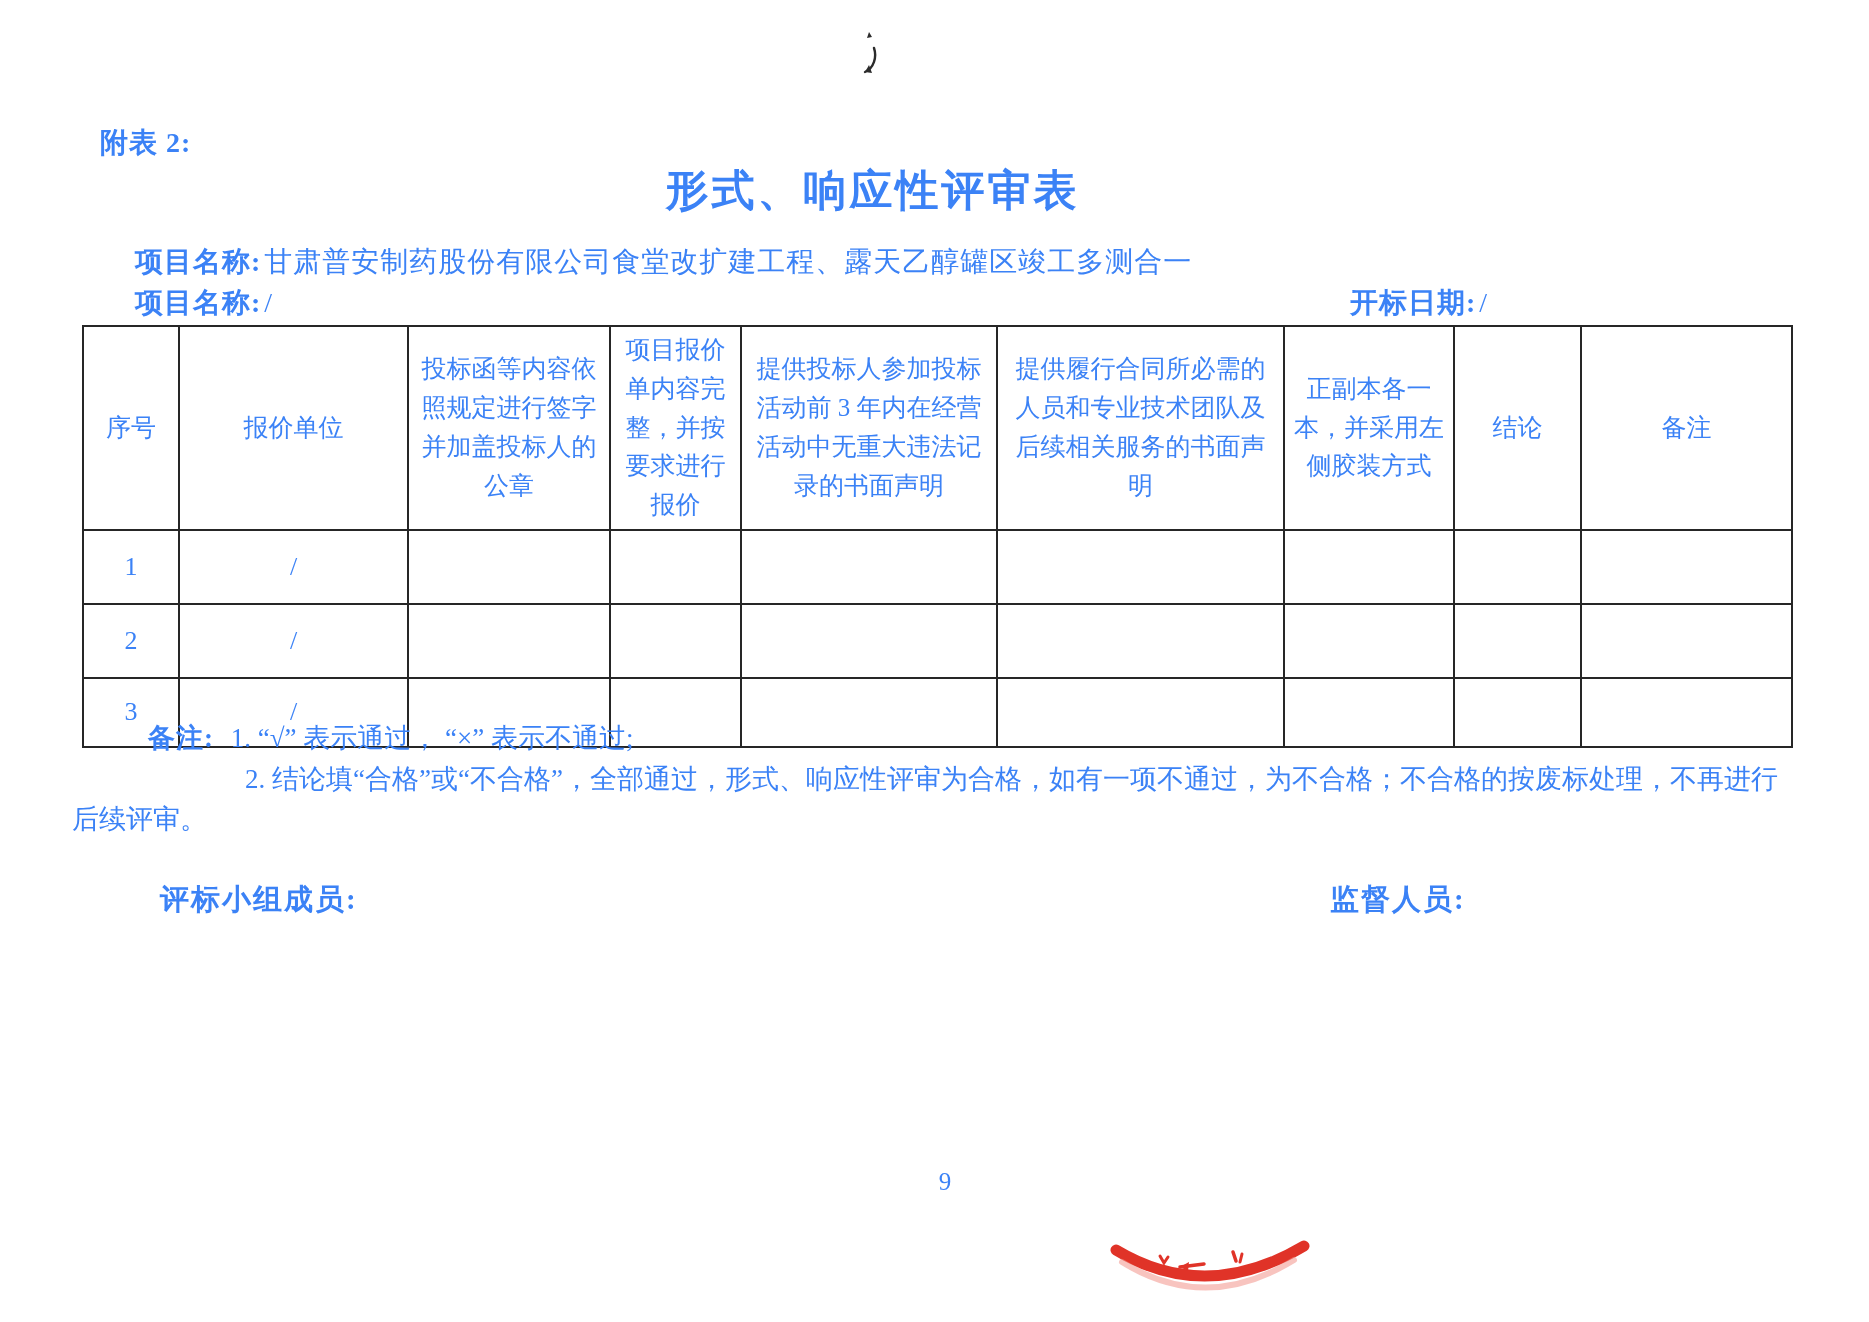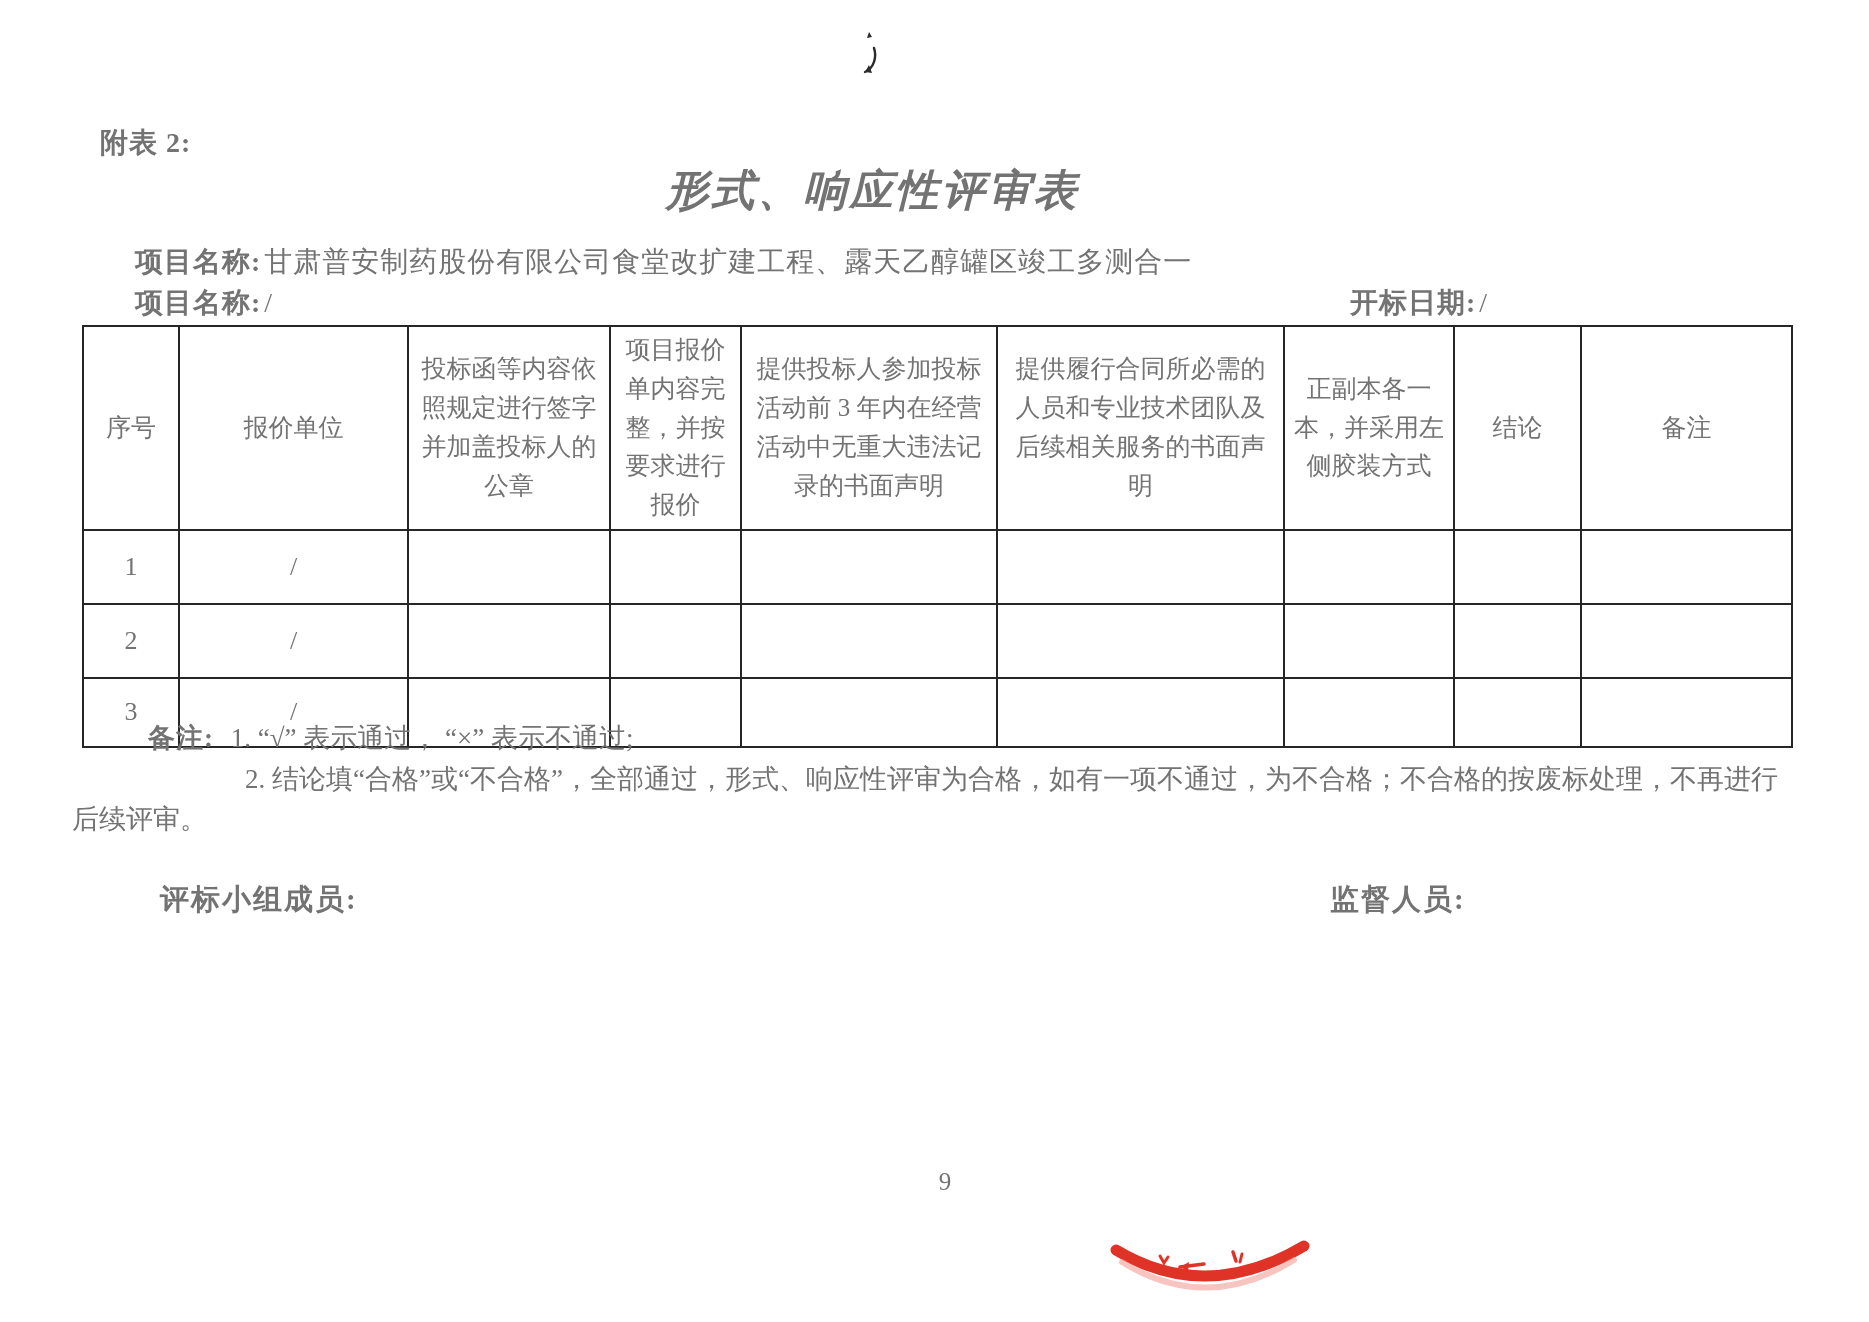--- a/index.html
+++ b/index.html
@@ -1,26 +1,26 @@
 <!DOCTYPE html>
 <html><head>
 <meta charset="utf-8">
 <style>
   html,body{margin:0;padding:0;background:#ffffff;}
   .sheet{
     position:relative;
     width:1869px;height:1322px;
     background:#ffffff;
     font-family:"Liberation Serif","DejaVu Serif",serif;
-    color:#737373;
+    color:#3b82f6;
     overflow:hidden;
   }
   .abs{position:absolute;}
   .attachment{left:100px;top:124px;font-size:28px;font-weight:bold;letter-spacing:1px;}
-  .title{left:0;top:162px;width:1745px;text-align:center;font-size:43px;font-weight:bold;letter-spacing:3px;margin:0;font-style:italic;}
+  .title{left:0;top:162px;width:1745px;text-align:center;font-size:43px;font-weight:bold;letter-spacing:3px;margin:0;}
   .meta-line{font-size:28px;white-space:nowrap;}
   .project-line{left:135px;top:243px;}
   .location-line{left:135px;top:284px;}
   .date-line{left:1350px;top:284px;}
   .lbl{font-weight:bold;letter-spacing:1px;}
   .val{margin-left:3px;letter-spacing:1px;}
 
   table.review{
     position:absolute;left:82px;top:325px;
     width:1709px;border-collapse:collapse;table-layout:fixed;

